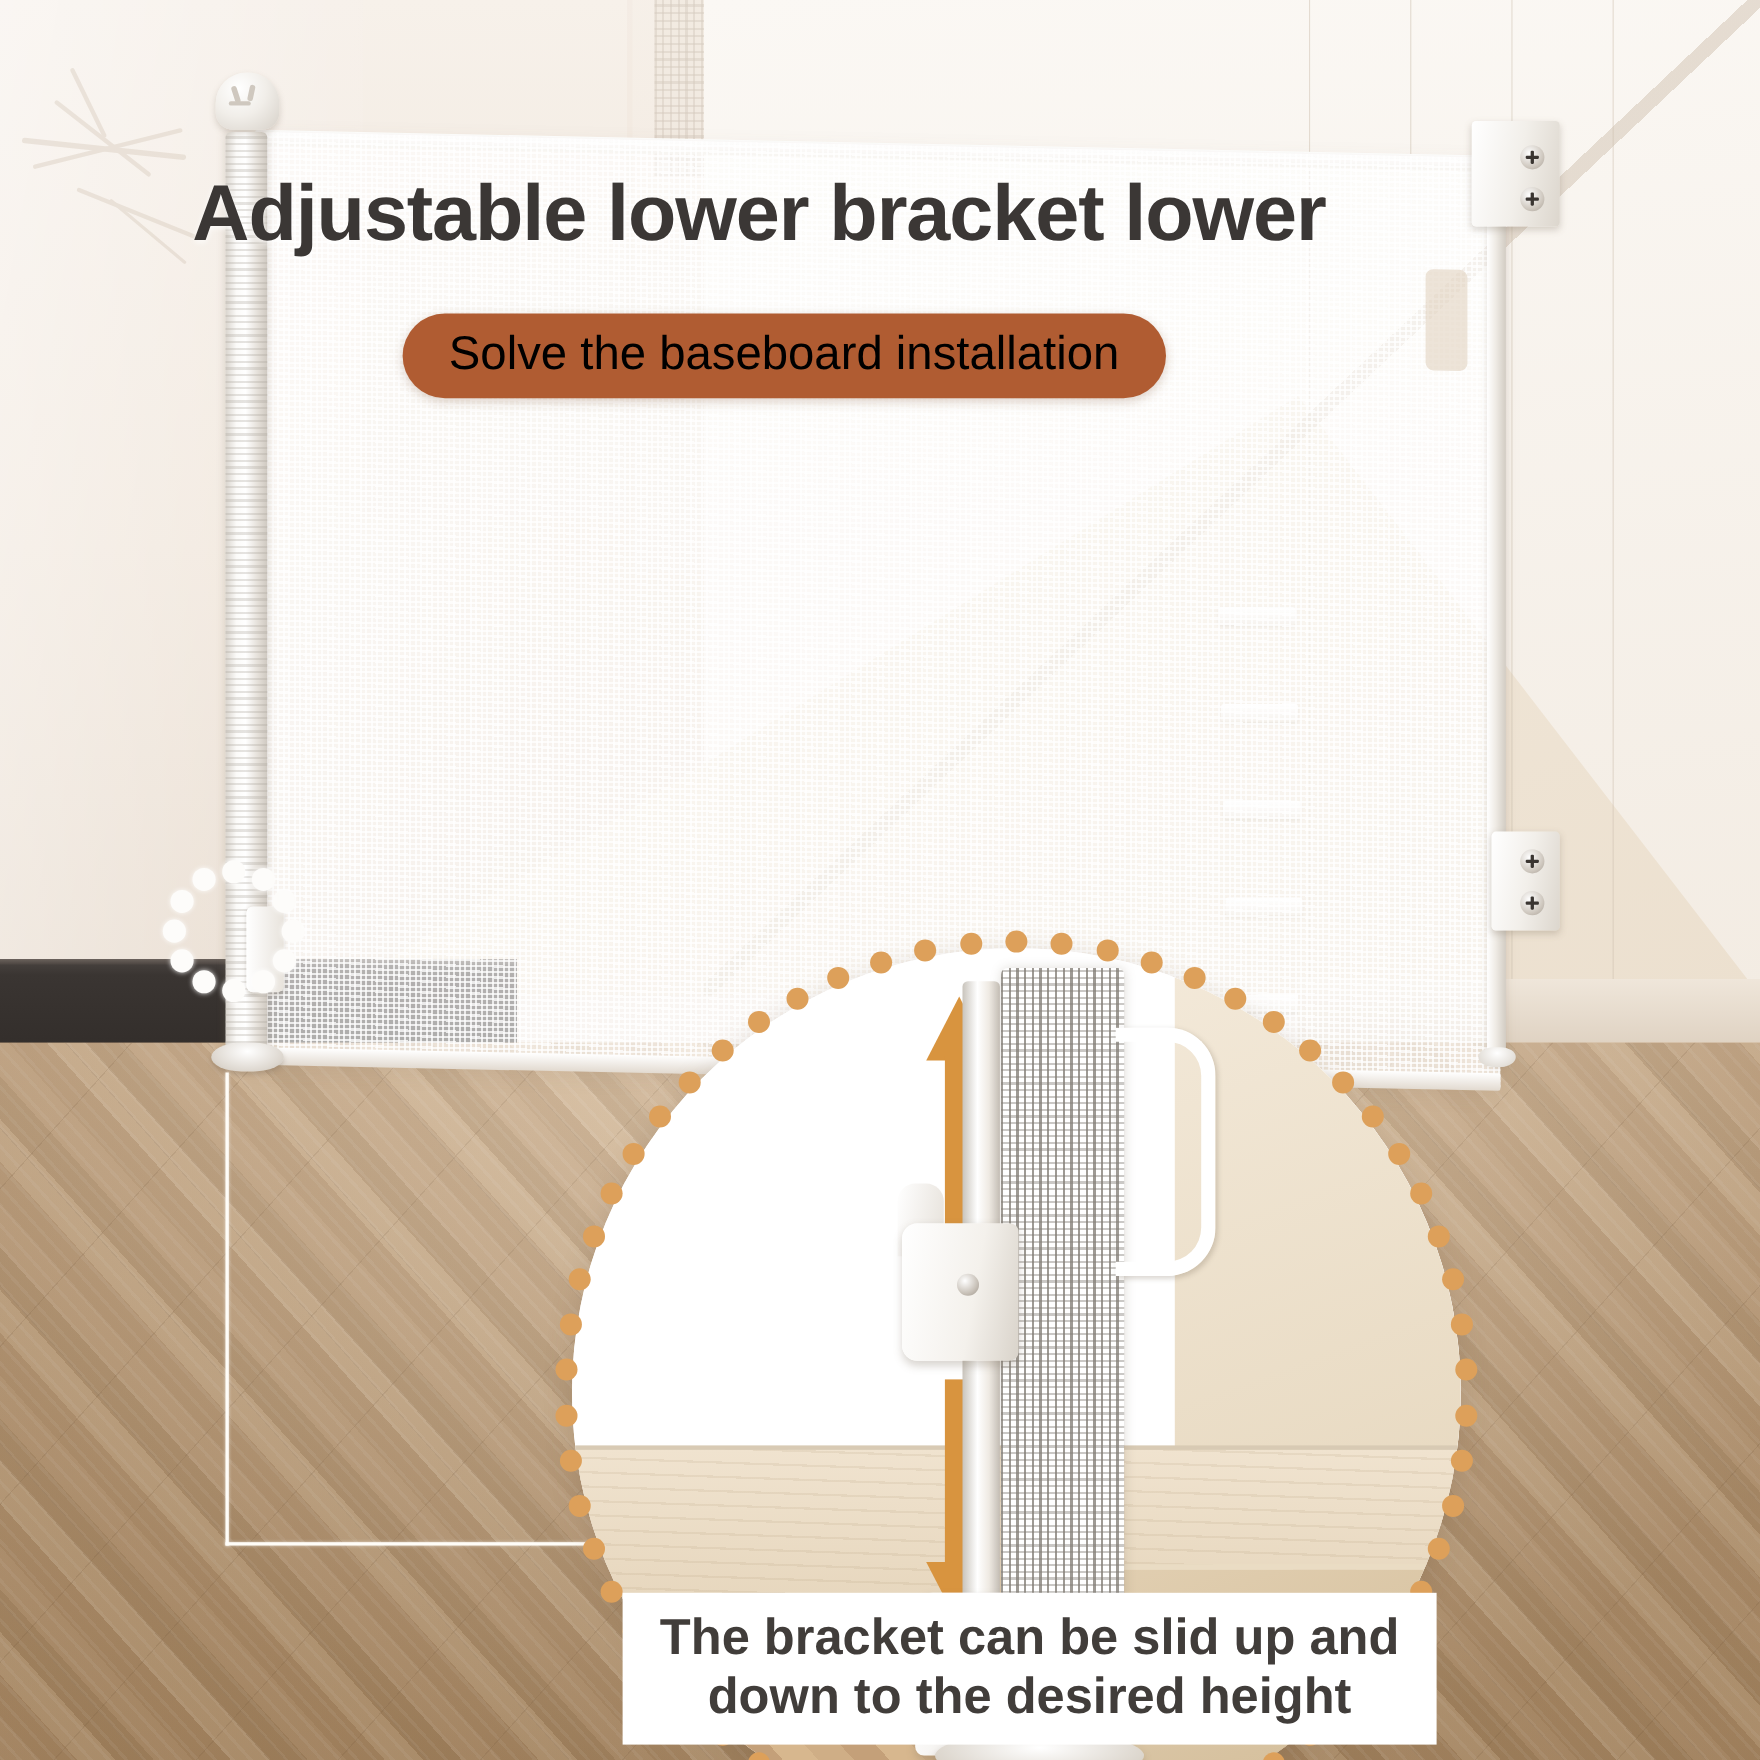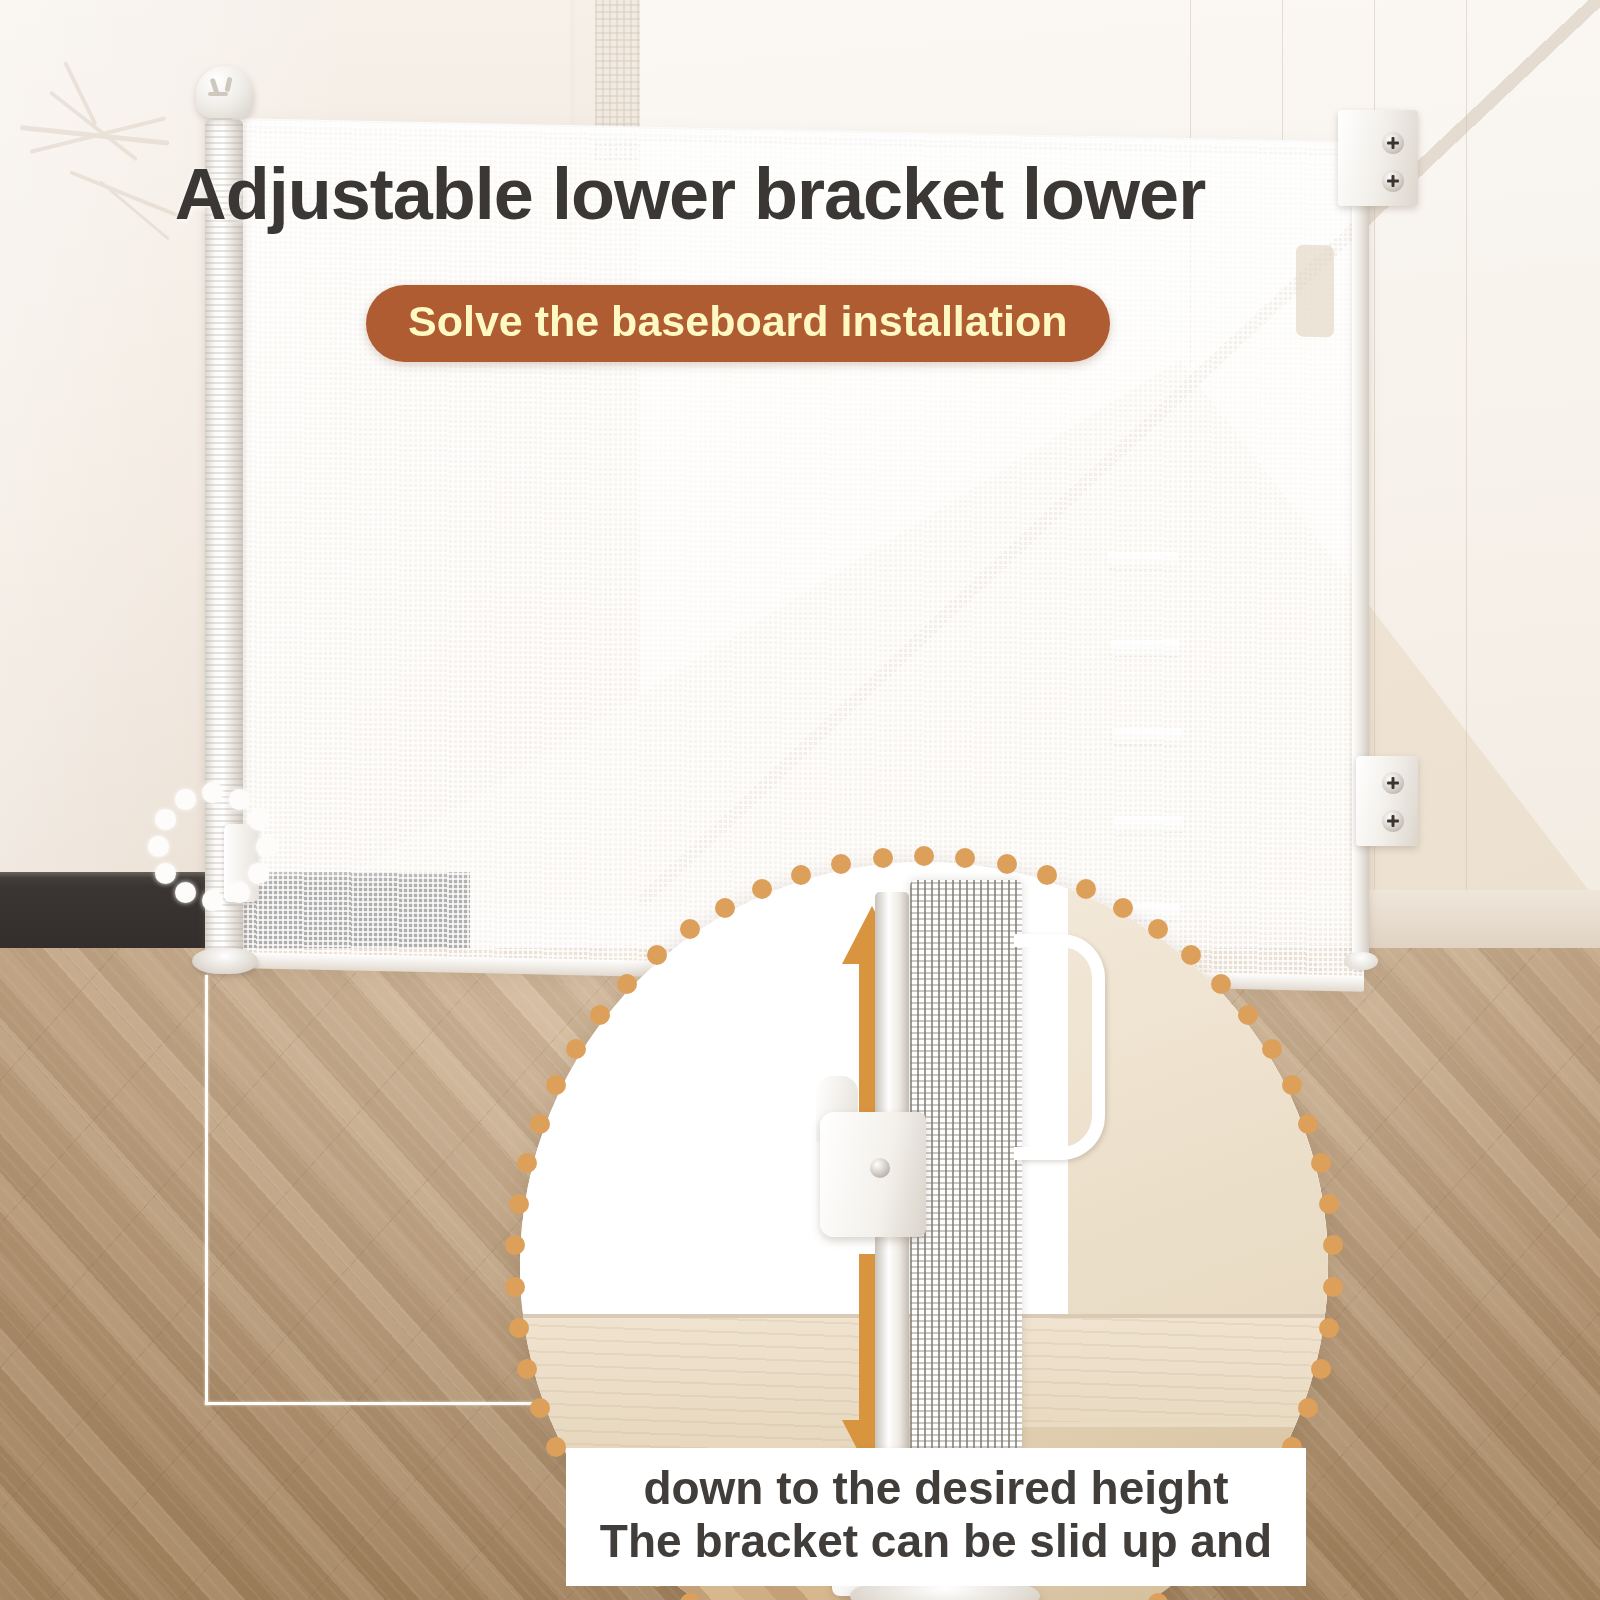--- a/index.html
+++ b/index.html
@@ -336,22 +336,22 @@
     color:#3b3735;
     line-height:1;
     text-shadow:0 2px 6px rgba(255,255,255,.85);
     white-space:nowrap;
   }
   .badge{
     position:absolute;left:366px;top:285px;
     padding:14px 42px 18px;
     background:#b05c32;
     border-radius:40px;
-    color:#fef9c3;
-    font-size:43px;font-weight:bold;
+    color:#000000;
+    font-size:43px;font-weight:normal;
     line-height:1.05;
     white-space:nowrap;
     box-shadow:0 3px 10px rgba(120,70,40,.25);
   }
 
   .caption{
     position:absolute;left:566px;top:1448px;width:740px;
     background:#ffffff;
     text-align:center;
     font-size:46px;font-weight:bold;
@@ -531,17 +531,17 @@
       <i style="left: 248.314px; top: 33.2273px;"></i>
       <i style="left: 287.261px; top: 18.8029px;"></i>
       <i style="left: 327.468px; top: 8.39272px;"></i>
       <i style="left: 368.521px; top: 2.10358px;"></i>
     </div>
 
   <div class="title">Adjustable lower bracket lower</div>
   <div class="badge">Solve the baseboard installation</div>
 
   <div class="caption">
+    <span>The bracket can be slid up and</span>
     <span>down to the desired height</span>
-    <span>The bracket can be slid up and</span>
   </div>
 
 </div>
 
 </body></html>

